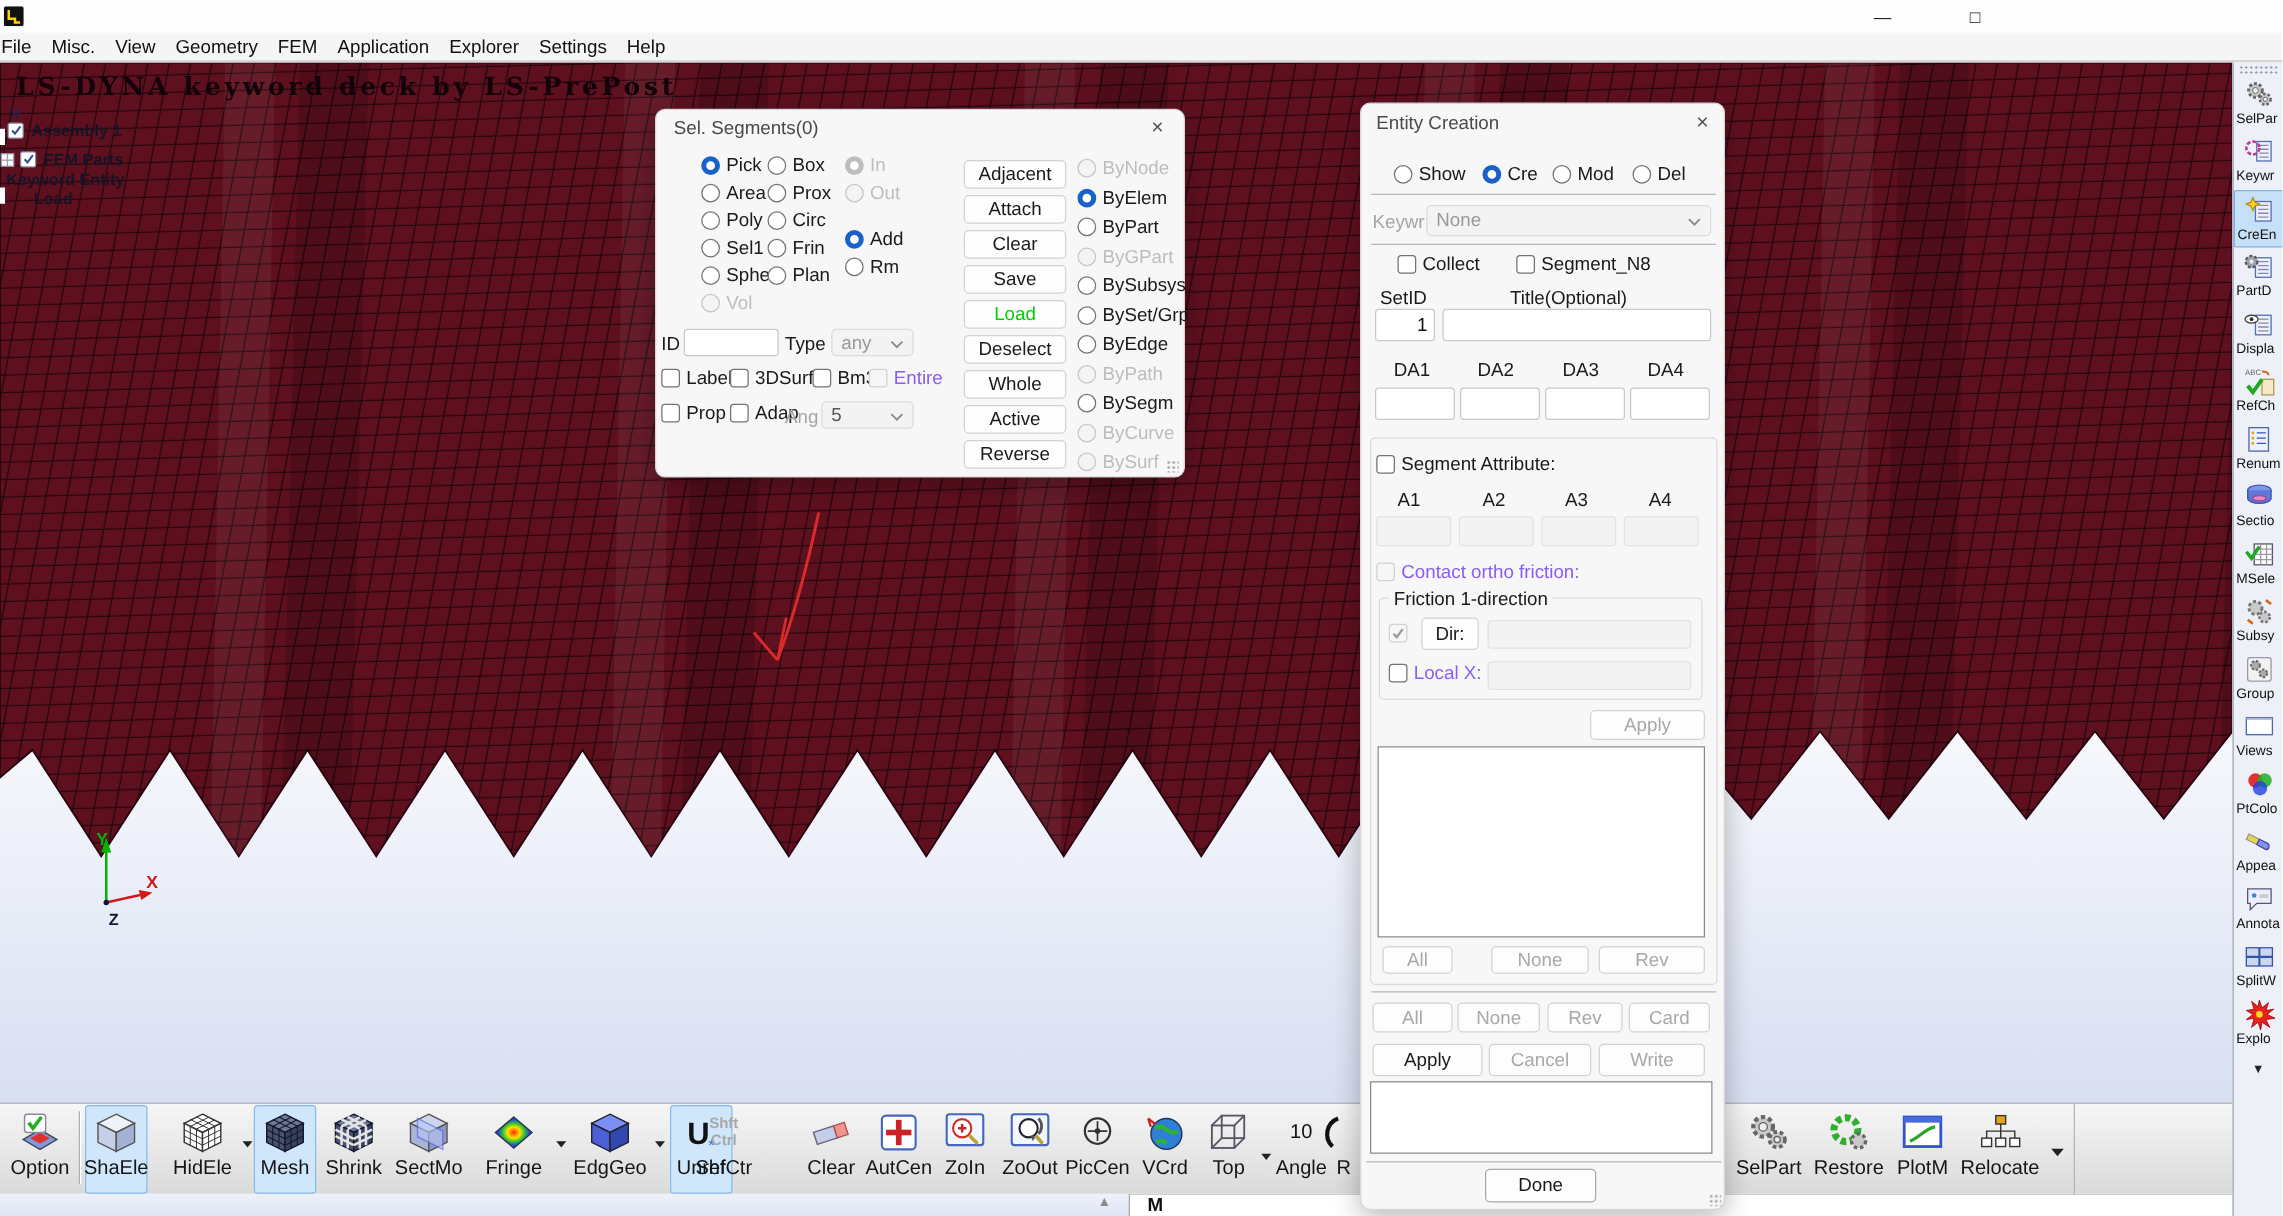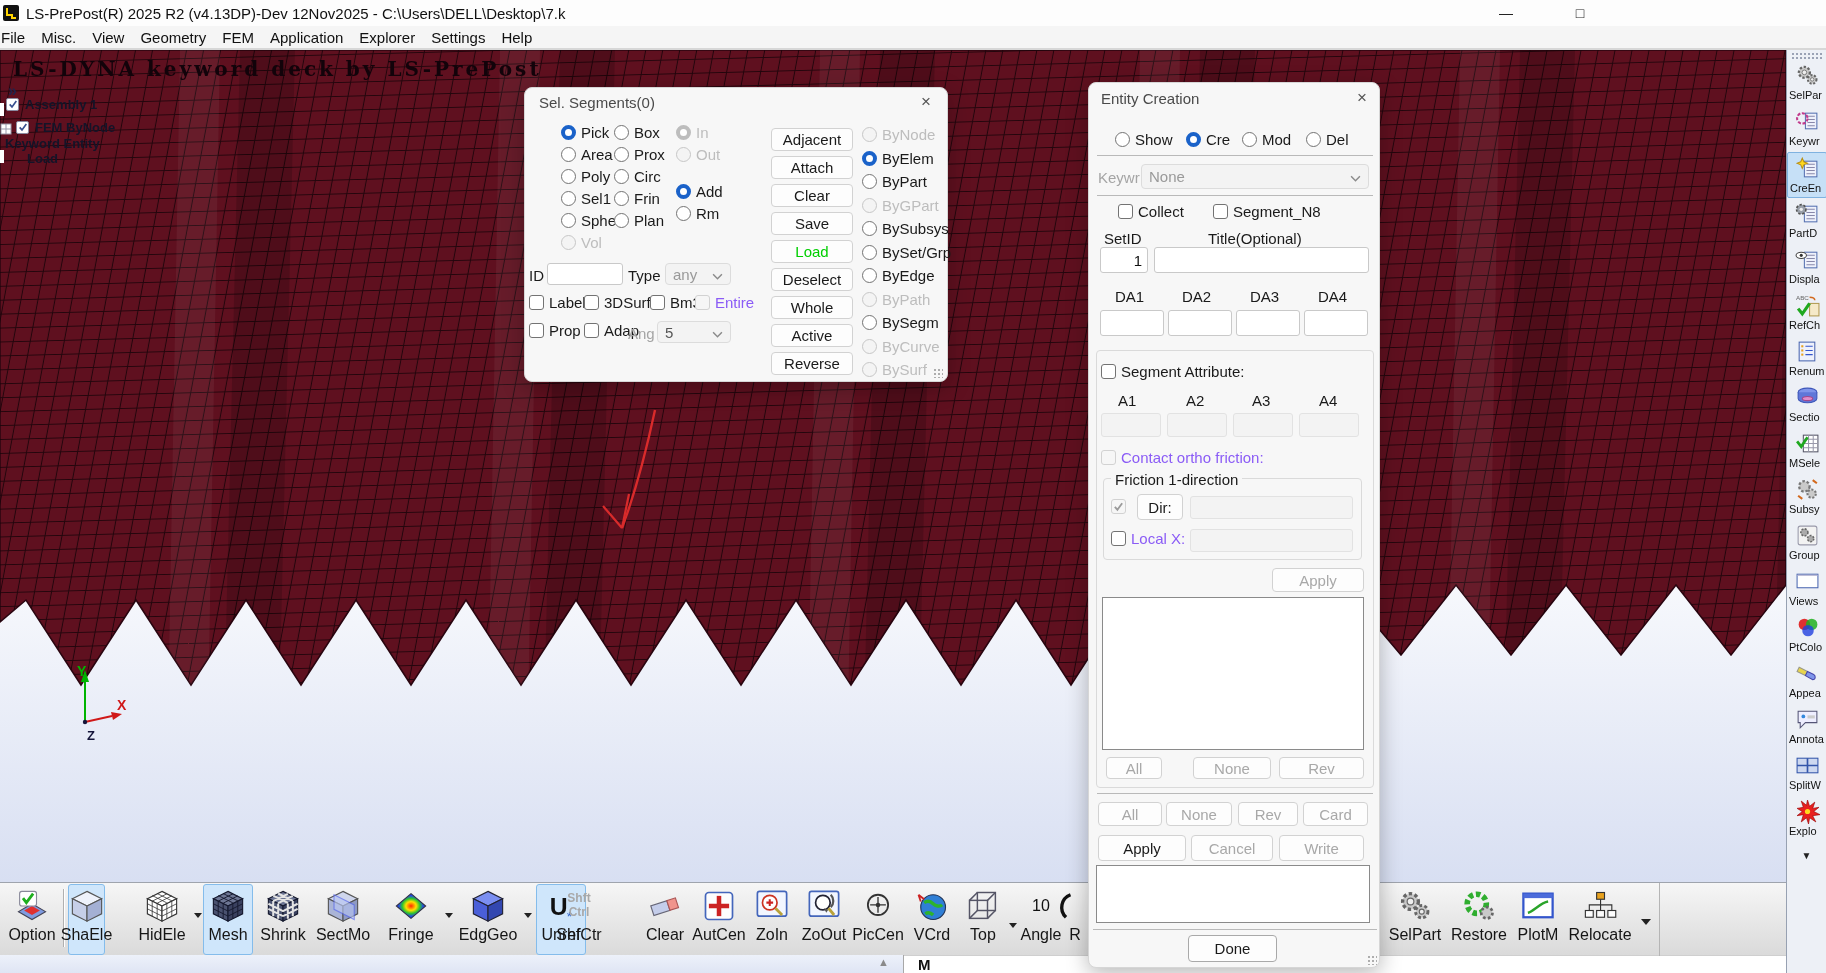--- a/index.html
+++ b/index.html
@@ -81,21 +81,20 @@
 .smore{margin-top:8px;text-align:center;font-size:10px;color:#222}
 </style>
 </head>
 <body>
 
 <div class="titlebar">
   <span class="appicon"><svg viewBox="0 0 16 16">
         <rect width="16" height="16" rx="2" fill="#111"></rect>
         <path d="M4 3v7h5v3h4" stroke="#ffd400" stroke-width="2" fill="none"></path>
       </svg></span>
-  <span class="ttl">LS-PrePost(R) 2025 R2 (v4.13DP)-Dev 12Nov2025 - C:\Users\DELL\Desktop\7.k</span>
 </div>
 <div class="winbtn" style="left:1486px">—</div>
 <div class="winbtn" style="left:1560px">□</div>
 
 <div class="menubar">
   <span class="menuitem" style="margin-left:-7px">File</span>
   <span class="menuitem">Misc.</span>
   <span class="menuitem">View</span>
   <span class="menuitem">Geometry</span>
   <span class="menuitem">FEM</span>
@@ -157,21 +156,21 @@
     <div class="trow" style="left:0;top:40px">
       <span class="gicon"><svg viewBox="0 0 12 12">
             <rect x="1" y="1" width="10" height="10" fill="#fff" stroke="#99a"></rect>
             <path d="M1 6h10M6 1v10" stroke="#99a"></path>
           </svg></span>
       <span class="tcb">
           <svg viewBox="0 0 12 12">
             <path d="M2 6.5l2.8 3L10 2.5" stroke="#39508f" stroke-width="2" fill="none"></path>
           </svg>
         </span>
-      <span class="tlbl">FEM ByNode</span>
+      <span class="tlbl">FEM Parts</span>
     </div>
     <div class="trow" style="left:5px;top:56px">
       <span class="tlbl" style="margin-left:0">Keyword Entity</span>
     </div>
     <div class="abs" style="left:0;top:70px;width:4px;height:13px;background:#fff"></div>
     <div class="trow" style="left:27px;top:71px">
       <span class="tlbl" style="margin-left:0">Load</span>
     </div>
   </div>
 
@@ -478,21 +477,21 @@
         <svg viewBox="0 0 32 32">
           <polygon points="16,14 28,21 16,28 4,21" fill="#7f9be0" stroke="#445"></polygon>
           <polygon points="16,16 23,20 16,24 9,20" fill="#e03030"></polygon>
           <rect x="5" y="3" width="15" height="13" rx="2" fill="#fff" stroke="#889"></rect>
           <path d="M8 9l3 4 6-8" stroke="#1faf1f" stroke-width="2.5" fill="none"></path>
         </svg>
       </span>
     <span class="tlabel">Option</span>
   </div>
   <div class="tsep" style="left:63px"></div>
-  <div class="titem hl" style="left:68px;width:37px">
+  <div class="titem hl" style="left:68px;width:50px">
     <span class="ticon">
         <svg viewBox="0 0 32 32">
           <polygon points="16,3 29,9.5 16,16 3,9.5" fill="#eef2fb" stroke="#555"></polygon>
           <polygon points="3,9.5 16,16 16,29.5 3,23" fill="#c6cfe8" stroke="#555"></polygon>
           <polygon points="29,9.5 16,16 16,29.5 29,23" fill="#a4b0d4" stroke="#555"></polygon>
         </svg>
       </span>
     <span class="tlabel">ShaEle</span>
   </div>
   <div class="titem" style="left:132px;width:60px">

